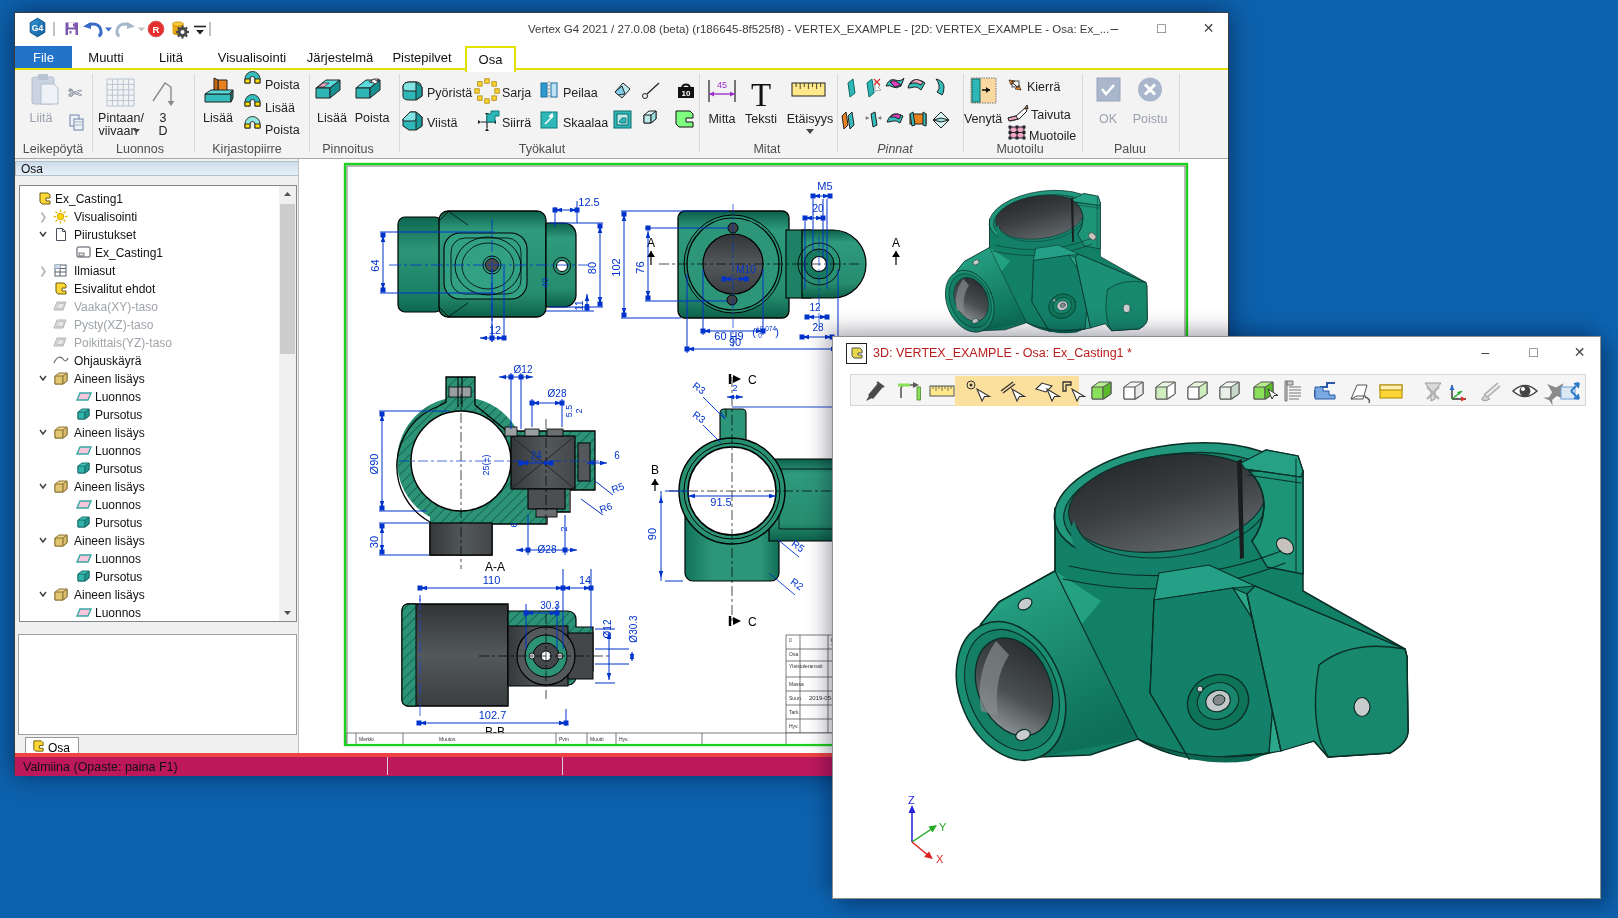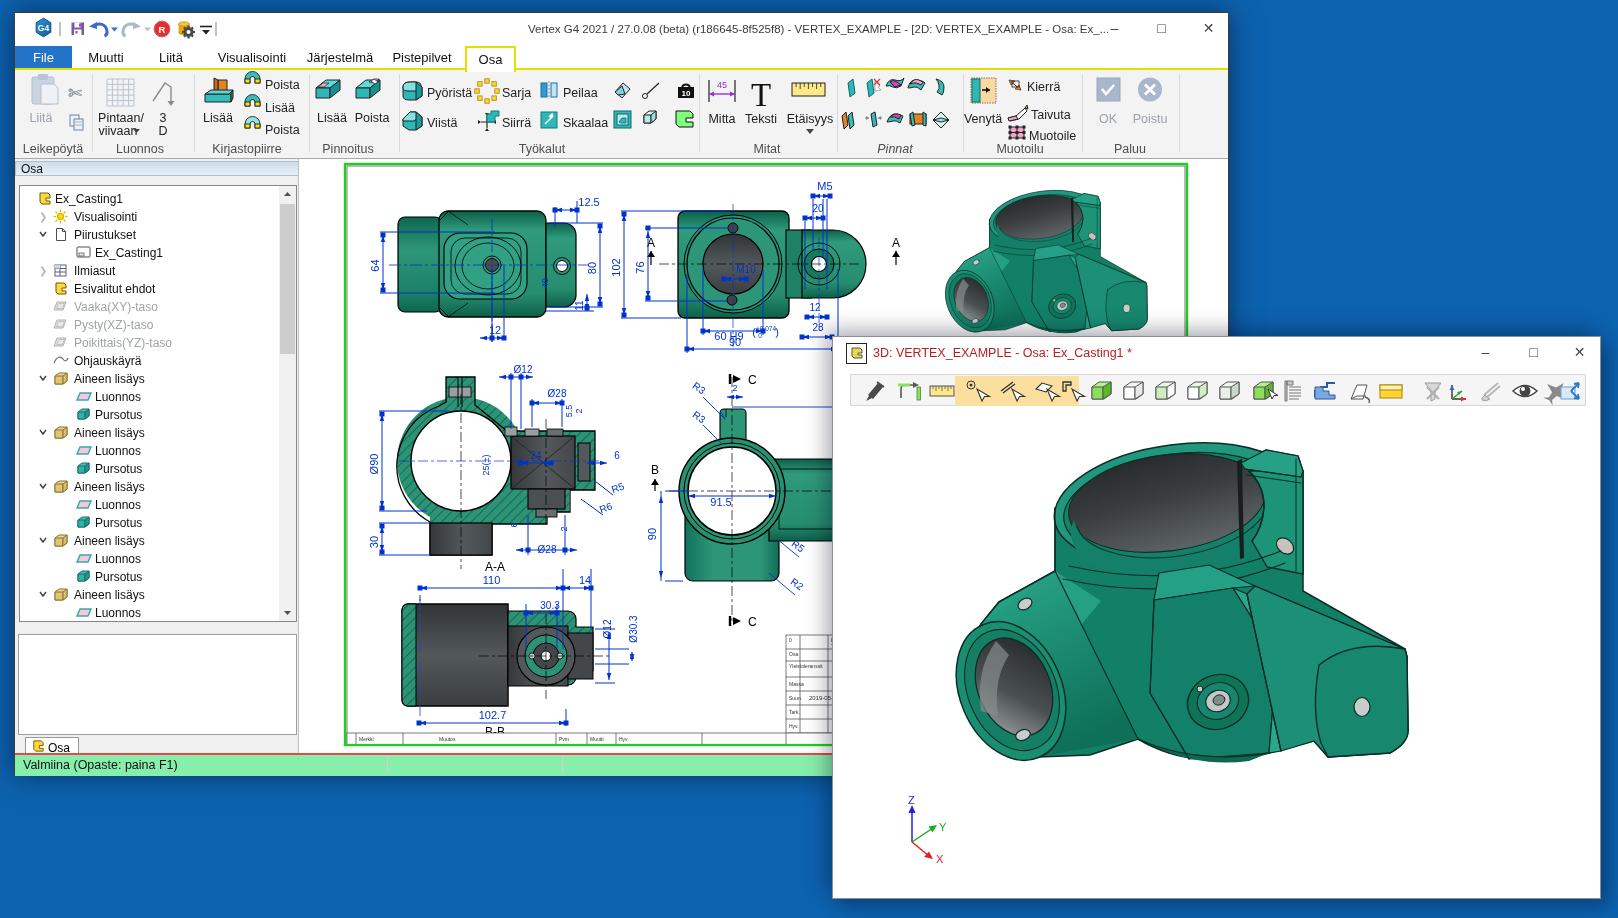--- a/index.html
+++ b/index.html
@@ -25,38 +25,38 @@
 #leftpanel { left:0; top:146px; width:283px; height:578px; background:#f0f0f0; }
 #osaheader { left:0; top:2px; width:284px; height:15px; background:linear-gradient(#cddcea,#e8f0f8); font-size:12px; color:#111; line-height:14px; padding-left:5px; border:1px solid #aebfce; }
 #treebox { left:4px; top:26px; width:278px; height:437px; background:#fff; border:1px solid #82888f; }
 #lowbox { left:3px; top:475px; width:279px; height:101px; background:#fff; border:1px solid #a0a0a0; }
 #treescroll { right:0px; top:0px; width:17px; height:435px; background:#f0f0f0; }
 .titem { position:absolute; font-size:12px; color:#111; white-space:nowrap; }
 .tgray { color:#9fa4a9; }
 
 #bottabs { left:0; top:724px; width:283px; height:17px; background:#f0f0f0; }
 #btab { left:10px; top:0px; width:54px; height:17px; background:#fff; border:1px solid #989898; border-bottom:none; font-size:12px; line-height:20px; }
-#statusbar { left:0; top:740px; width:1213px; height:23px; background:#86efac; border-top:2px solid #ef4444; font-size:12.5px; color:#111; }
+#statusbar { left:0; top:740px; width:1213px; height:23px; background:#be185d; border-top:4px solid #ef4444; font-size:12.5px; color:#111; }
 
 
 #canvas2d { left:283px; top:146px; width:930px; height:594px; background:#fff; border-left:1px solid #c0c0c0; }
 
 
 #win3d { left:832px; top:336px; width:769px; height:563px; background:#fff; border:1px solid #8e8e8e; box-shadow:-8px -8px 18px rgba(0,0,30,0.25), 8px 8px 18px rgba(0,0,30,0.3); }
 #t3dbar { left:0; top:0; width:100%; height:30px; background:#fff; }
 #t3dtitle { left:40px; top:9px; font-size:12.5px; color:#b91c1c; }
 #tb3d { left:17px; top:37px; width:736px; height:32px; background:#f5f5f5; border:1px solid #d6d6d6; }
 </style>
 </head>
 <body>
 
 <div id="mainwin" class="abs">
   <div id="osahl" class="abs"></div>
   <div id="titlebar" class="abs"></div>
-  <div id="qaccess" class="abs" style="left:12px;top:0;width:450px;height:33px;padding-left:28px;">
+  <div id="qaccess" class="abs" style="left:6px;top:0;width:450px;height:33px;padding-left:28px;">
       <svg width="450" height="33" viewBox="0 0 450 33" style="position:absolute;left:0;top:0;">
 <defs>
           <linearGradient id="hexg" x1="0" y1="0" x2="1" y2="1">
             <stop offset="0" stop-color="#2f95d5"></stop>
             <stop offset="1" stop-color="#135f9e"></stop>
           </linearGradient>
         </defs>
 <polygon points="16.5,5.2 23.8,9.7 23.8,19.3 16.5,23.8 9.2,19.3 9.2,9.7" fill="url(#hexg)" stroke="#0d4f86" stroke-width="1"></polygon>
 <text x="16.5" y="18" font-size="8.5" font-weight="bold" fill="#fff" text-anchor="middle">G4</text>
 <line x1="33" y1="9" x2="33" y2="23" stroke="#9a9a9a" stroke-width="1.2"></line>

